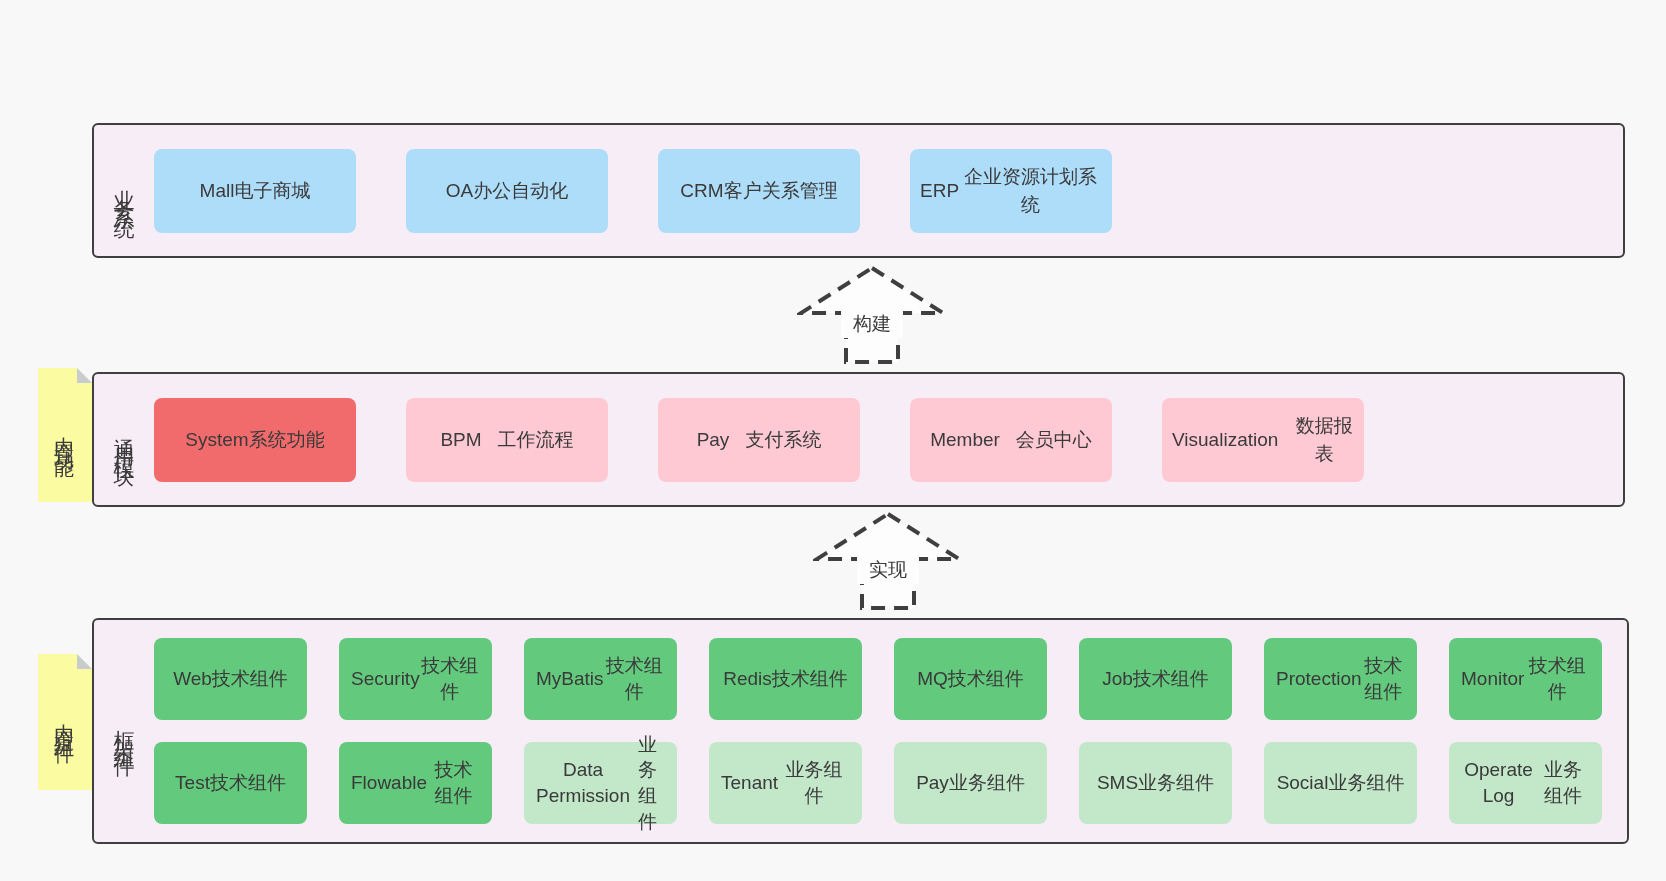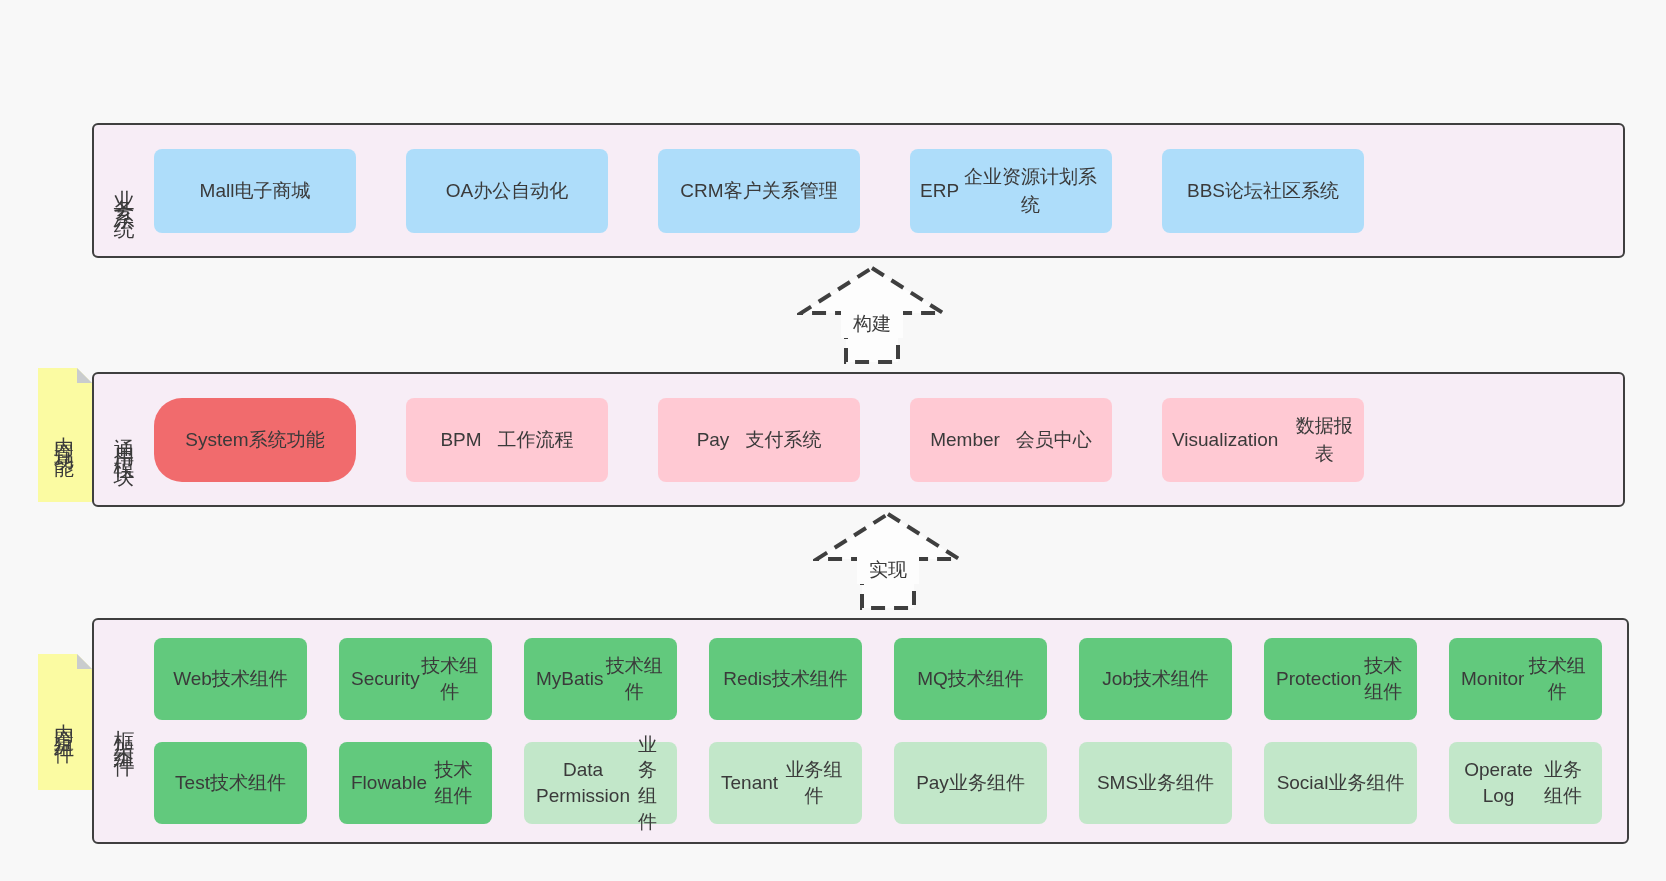--- a/index.html
+++ b/index.html
@@ -28,21 +28,21 @@
   .rows{flex:1;display:flex;flex-direction:column;gap:22px;}
   .row{display:flex;gap:32px;}
   .box{
     width:202px;height:84px;border-radius:8px;flex:0 0 auto;
     display:flex;align-items:center;justify-content:center;
     text-align:center;font-size:19px;line-height:1.45;color:#3a3a3a;
     padding:2px 10px;box-sizing:border-box;
   }
   .box.small{width:153px;height:82px;line-height:1.35;padding:18px 12px;}
   .blue{background:#aeddfa;}
-  .red{background:#f16b6d;border-radius:28px;}
+  .red{background:#f16b6d;}
   .pink{background:#ffc9d3;gap:16px;}
   .gdark{background:#62c97d;}
   .glight{background:#c2e7c9;}
   .tab{
     position:absolute;width:54px;background:#fbfba2;z-index:0;
     display:flex;align-items:center;justify-content:center;
     clip-path:polygon(0 0,calc(100% - 15px) 0,100% 15px,100% 100%,0 100%);
   }
   #tab-modules{left:38px;top:368px;height:134px;}
   #tab-components{left:38px;top:654px;height:136px;}
@@ -72,24 +72,20 @@
       <span>办公自动化</span>
     </div>
     <div class="box blue">
       <span>CRM</span>
       <span>客户关系管理</span>
     </div>
     <div class="box blue">
       <span>ERP</span>
       <span>企业资源计划系统</span>
     </div>
-    <div class="box blue">
-      <span>BBS</span>
-      <span>论坛社区系统</span>
-    </div>
   </div>
 </div>
 
 <svg class="arrow" id="arrow-build" width="150" height="102" viewBox="0 0 150 102">
   <polygon points="75,4 146,49 101,49 101,98 49,98 49,49 4,49" fill="#fdfdfd" stroke="#3f3f3f" stroke-width="4" stroke-dasharray="14 9"></polygon>
   <rect x="44" y="44" width="62" height="30" fill="#fdfdfd"></rect>
   <text x="75" y="66" text-anchor="middle" font-size="19" fill="#3a3a3a">构建</text>
 </svg>
 
 <div class="tab" id="tab-modules">

